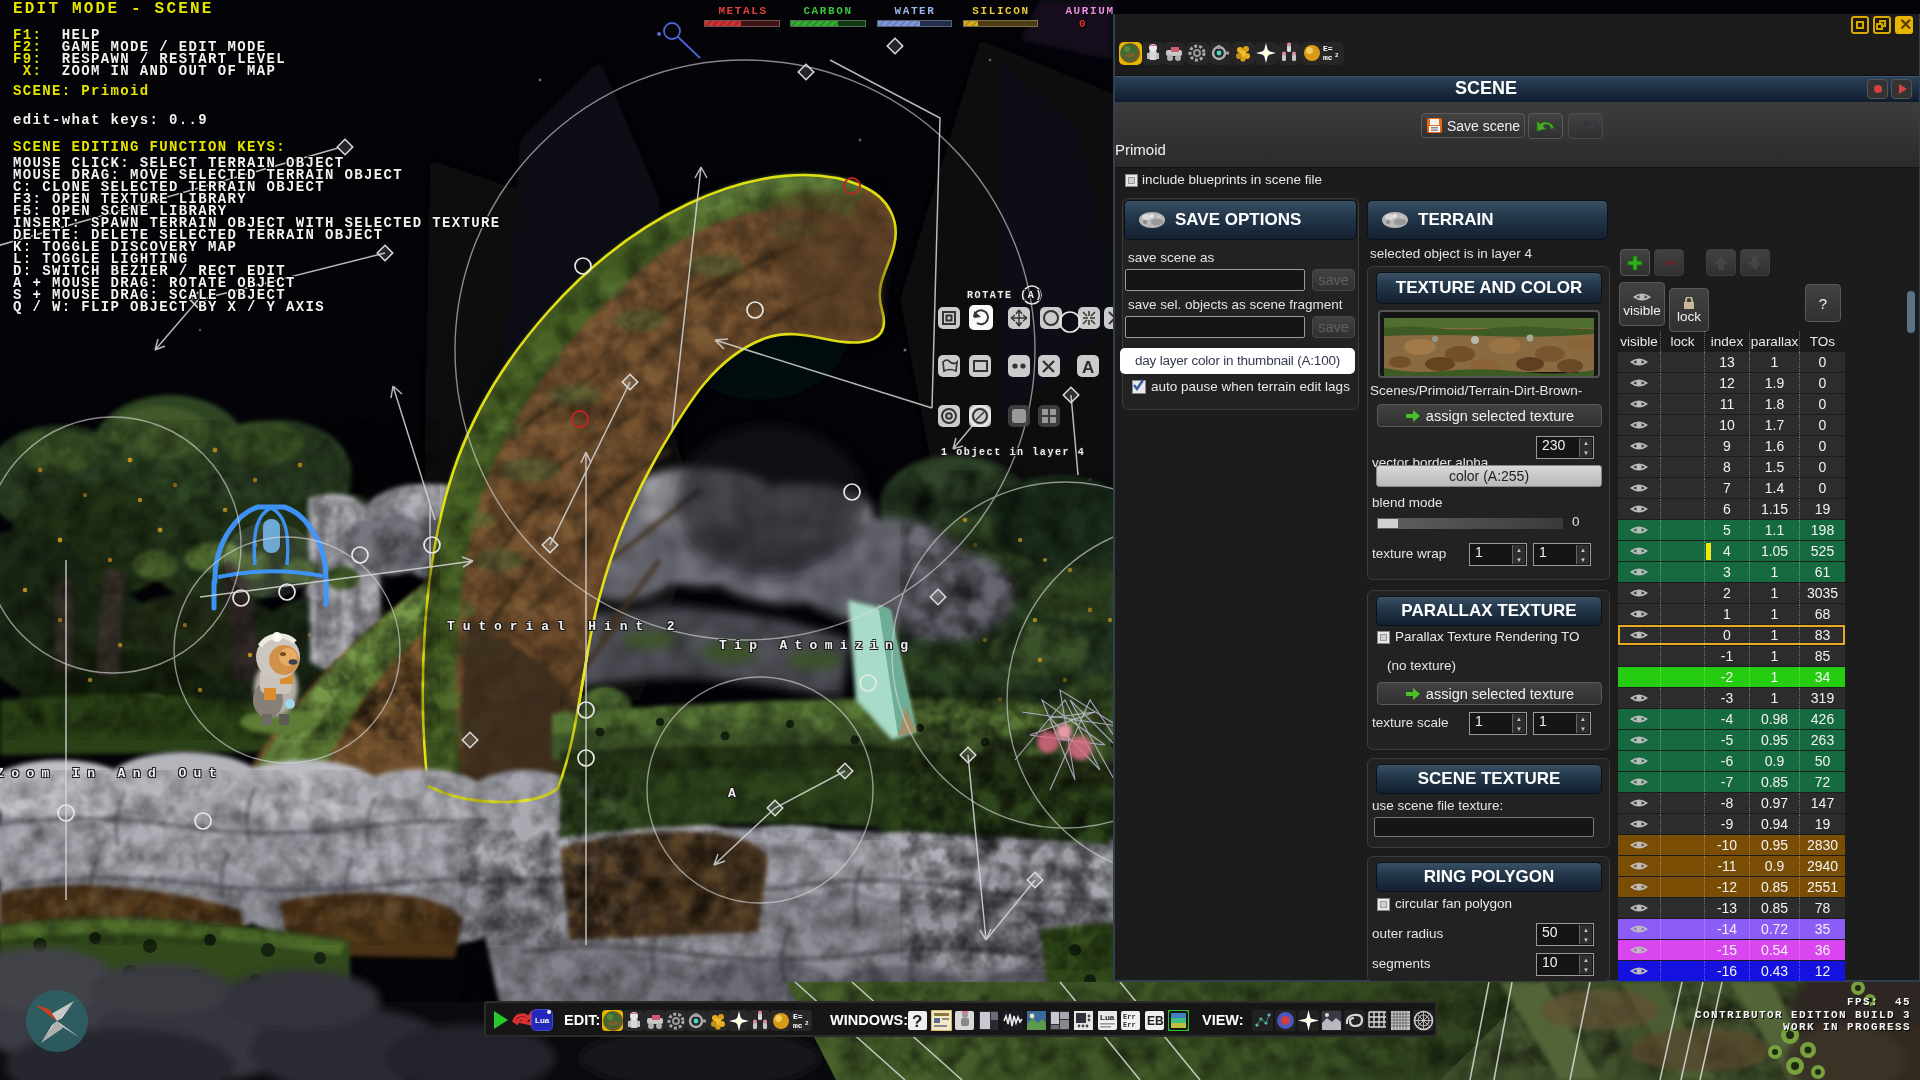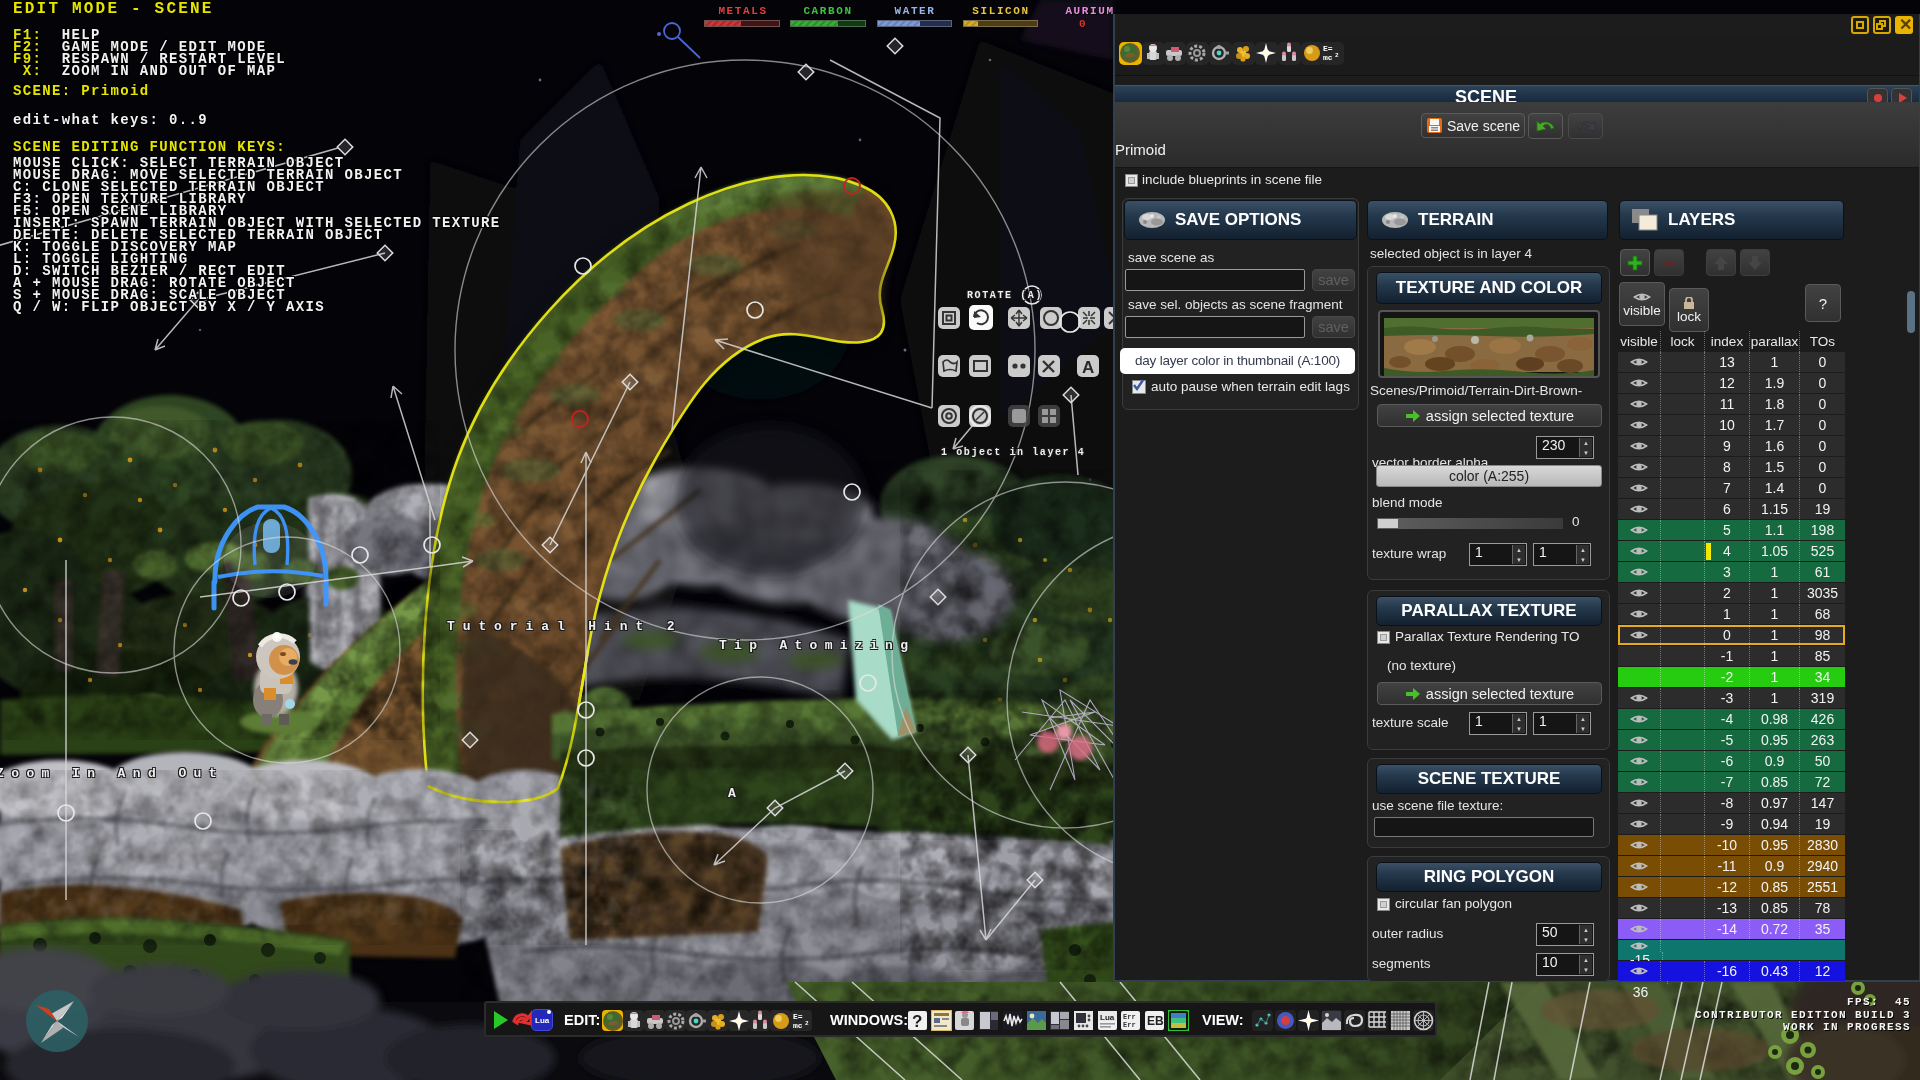--- a/index.html
+++ b/index.html
@@ -14,21 +14,21 @@
 .res { position:absolute; top:5px; z-index:5; font-family:"Liberation Mono",monospace; font-weight:bold; font-size:11px; letter-spacing:1.6px; text-align:center; text-shadow:1px 1px 0 #000; }
 .resbar { position:absolute; top:20px; height:7px; border:1px solid rgba(255,255,255,0.25); z-index:5; }
 .resfill { position:absolute; left:0; top:0; bottom:0; }
 
 #panel { position:absolute; left:1113px; top:14px; width:807px; height:968px; background:#1c1c1c; border-left:2px solid #31404f; border-bottom:2px solid #31404f; border-right:1px solid #31404f; z-index:10; color:#e8e8e8; font-size:13.5px; }
 .bluehdr { background:linear-gradient(180deg,#3a5064 0%,#24384c 40%,#13202f 100%); border:1px solid #0a1118; border-radius:5px; color:#fff; font-weight:bold; font-size:17px; display:flex; align-items:center; }
 .titlebar { position:absolute; left:0; top:0; width:100%; height:23px; background:linear-gradient(180deg,#2d3c4c,#101b27 80%,#0b141d); color:#fff; font-family:"Liberation Mono",monospace; font-weight:bold; font-size:12px; letter-spacing:1.5px; line-height:23px; padding-left:9px; text-shadow:1px 1px 0 #000; }
 .winbtn { position:absolute; top:2px; width:18px; height:18px; border:2px solid #d8a800; border-radius:3px; background:#1a1a10; }
 .iconrow { position:absolute; left:0; top:23px; width:100%; height:39px; background:#1b1b1b; border-bottom:1px solid #101010; }
 .ticon { position:absolute; top:5px; width:23px; height:23px; background:#262626; border-radius:5px; }
-.scenehdr { position:absolute; left:0; top:71px; width:100%; height:26px; background:linear-gradient(180deg,#2c4258 0%,#1d3045 45%,#101d2e 100%); border-top:1px solid #3e566e; }
+.scenehdr { position:absolute; left:0; top:62px; width:100%; height:26px; background:linear-gradient(180deg,#2c4258 0%,#1d3045 45%,#101d2e 100%); border-top:1px solid #3e566e; }
 .scenehdr .t { position:absolute; left:0; right:62px; text-align:center; top:1px; font-size:18px; font-weight:bold; color:#fff; }
 .savesec { position:absolute; left:0; top:88px; width:100%; height:66px; background:linear-gradient(180deg,#3d3d3d,#2b2b2b); border-bottom:1px solid #151515; }
 .btn { background:linear-gradient(180deg,#424242,#303030); border:1px solid #5a5a5a; border-radius:4px; color:#f0f0f0; font-size:14.5px; display:inline-flex; align-items:center; justify-content:center; }
 .seclabel { color:#e4e4e4; font-size:13.5px; }
 .inp { background:#151515; border:1px solid #9a9a9a; border-radius:2px; }
 .cb { width:13px; height:13px; background:#e8e8e8; border:1px solid #888; display:inline-block; position:relative; }
 .cb .in { position:absolute; left:2px; top:2px; right:2px; bottom:2px; background:#cfcfcf; border:1px solid #9a9a9a; }
 .colbox { position:absolute; border:1px solid #3b3b3b; border-radius:6px; background:#222222; }
 .numin { position:absolute; background:#151515; border:1px solid #9a9a9a; color:#f0f0f0; font-size:14px; padding-left:5px; }
 .spin { position:absolute; right:1px; top:1px; bottom:1px; width:13px; background:#2e2e2e; border-left:1px solid #666; font-size:6px; color:#ccc; text-align:center; line-height:10px; }
@@ -997,24 +997,20 @@
 <div class="bluehdr" style="position:absolute;left:261px;top:750px;width:226px;height:30px;justify-content:center;">SCENE TEXTURE</div>
 <div class="seclabel" style="position:absolute;left:257px;top:784px;">use scene file texture:</div>
 <div class="inp" style="position:absolute;left:259px;top:803px;width:220px;height:20px;border-color:#777;"></div>
 <div class="colbox" style="left:252px;top:842px;width:243px;height:126px;"></div>
 <div class="bluehdr" style="position:absolute;left:261px;top:848px;width:226px;height:30px;justify-content:center;">RING POLYGON</div>
 <div style="position:absolute;left:262px;top:884px;"><span class="cb"><span class="in"></span></span><span style="position:relative;top:-3px;left:5px;font-size:13.5px;">circular fan polygon</span></div>
 <div class="seclabel" style="position:absolute;left:257px;top:912px;">outer radius</div>
 <div class="numin" style="left:421px;top:909px;width:58px;height:23px;">50<span class="spin">▲<br>▼</span></div>
 <div class="seclabel" style="position:absolute;left:257px;top:942px;">segments</div>
 <div class="numin" style="left:421px;top:939px;width:58px;height:23px;">10<span class="spin">▲<br>▼</span></div>
-<div class="bluehdr" style="position:absolute;left:504px;top:186px;width:225px;height:40px;"><svg width="32" height="26" style="margin:0 6px 0 10px;">
-          <rect x="2" y="2" width="17" height="14" fill="#8a8a8a"></rect>
-          <rect x="9" y="8" width="18" height="15" fill="#f4ecd8" stroke="#888" stroke-width="1"></rect>
-        </svg>LAYERS</div>
 <div class="btn" style="position:absolute;left:505px;top:235px;width:30px;height:27px;">
         <svg width="18" height="18">
           <path d="M7,2 L11,2 L11,7 L16,7 L16,11 L11,11 L11,16 L7,16 L7,11 L2,11 L2,7 L7,7 Z" fill="#30b020" stroke="#187010" stroke-width="1"></path>
         </svg>
       </div>
 <div class="btn" style="position:absolute;left:539px;top:235px;width:30px;height:27px;border-color:#3a3a3a;">
         <div style="width:12px;height:4px;background:#5a2a2a;"></div>
       </div>
 <div class="btn" style="position:absolute;left:591px;top:235px;width:30px;height:27px;border-color:#3e3e3e;">
         <svg width="16" height="16">
@@ -1203,21 +1199,21 @@
 <div class="lrow" style="top:611px;background:#2c2c2c;box-shadow:0 0 0 2px #e8a820 inset;left:503px;">
         <div class="c0">
           <svg width="18" height="12" style="display:block;">
             <path d="M1.5,6 Q9,0.5 16.5,6 Q9,11.5 1.5,6 Z" fill="none" stroke="#bcbcbc" stroke-width="1.7"></path>
             <circle cx="9" cy="6" r="2.7" fill="#bcbcbc"></circle>
           </svg>
         </div>
         <div class="c1"></div>
         <div class="c2">0</div>
         <div class="c3">1</div>
-        <div class="c4">98</div>
+        <div class="c4">83</div>
       </div>
 <div class="lrow" style="top:632px;background:#2c2c2c;left:503px;">
         <div class="c0"></div>
         <div class="c1"></div>
         <div class="c2">-1</div>
         <div class="c3">1</div>
         <div class="c4">85</div>
       </div>
 <div class="lrow" style="top:653px;background:#25cc10;left:503px;">
         <div class="c0"></div>
@@ -1363,21 +1359,21 @@
           <svg width="18" height="12" style="display:block;">
             <path d="M1.5,6 Q9,0.5 16.5,6 Q9,11.5 1.5,6 Z" fill="none" stroke="#bcbcbc" stroke-width="1.7"></path>
             <circle cx="9" cy="6" r="2.7" fill="#bcbcbc"></circle>
           </svg>
         </div>
         <div class="c1"></div>
         <div class="c2">-14</div>
         <div class="c3">0.72</div>
         <div class="c4">35</div>
       </div>
-<div class="lrow" style="top:926px;background:#0f766e;left:503px;flex-direction:column;">
+<div class="lrow" style="top:926px;background:#d946ef;left:503px;">
         <div class="c0">
           <svg width="18" height="12" style="display:block;">
             <path d="M1.5,6 Q9,0.5 16.5,6 Q9,11.5 1.5,6 Z" fill="none" stroke="#bcbcbc" stroke-width="1.7"></path>
             <circle cx="9" cy="6" r="2.7" fill="#bcbcbc"></circle>
           </svg>
         </div>
         <div class="c1"></div>
         <div class="c2">-15</div>
         <div class="c3">0.54</div>
         <div class="c4">36</div>

